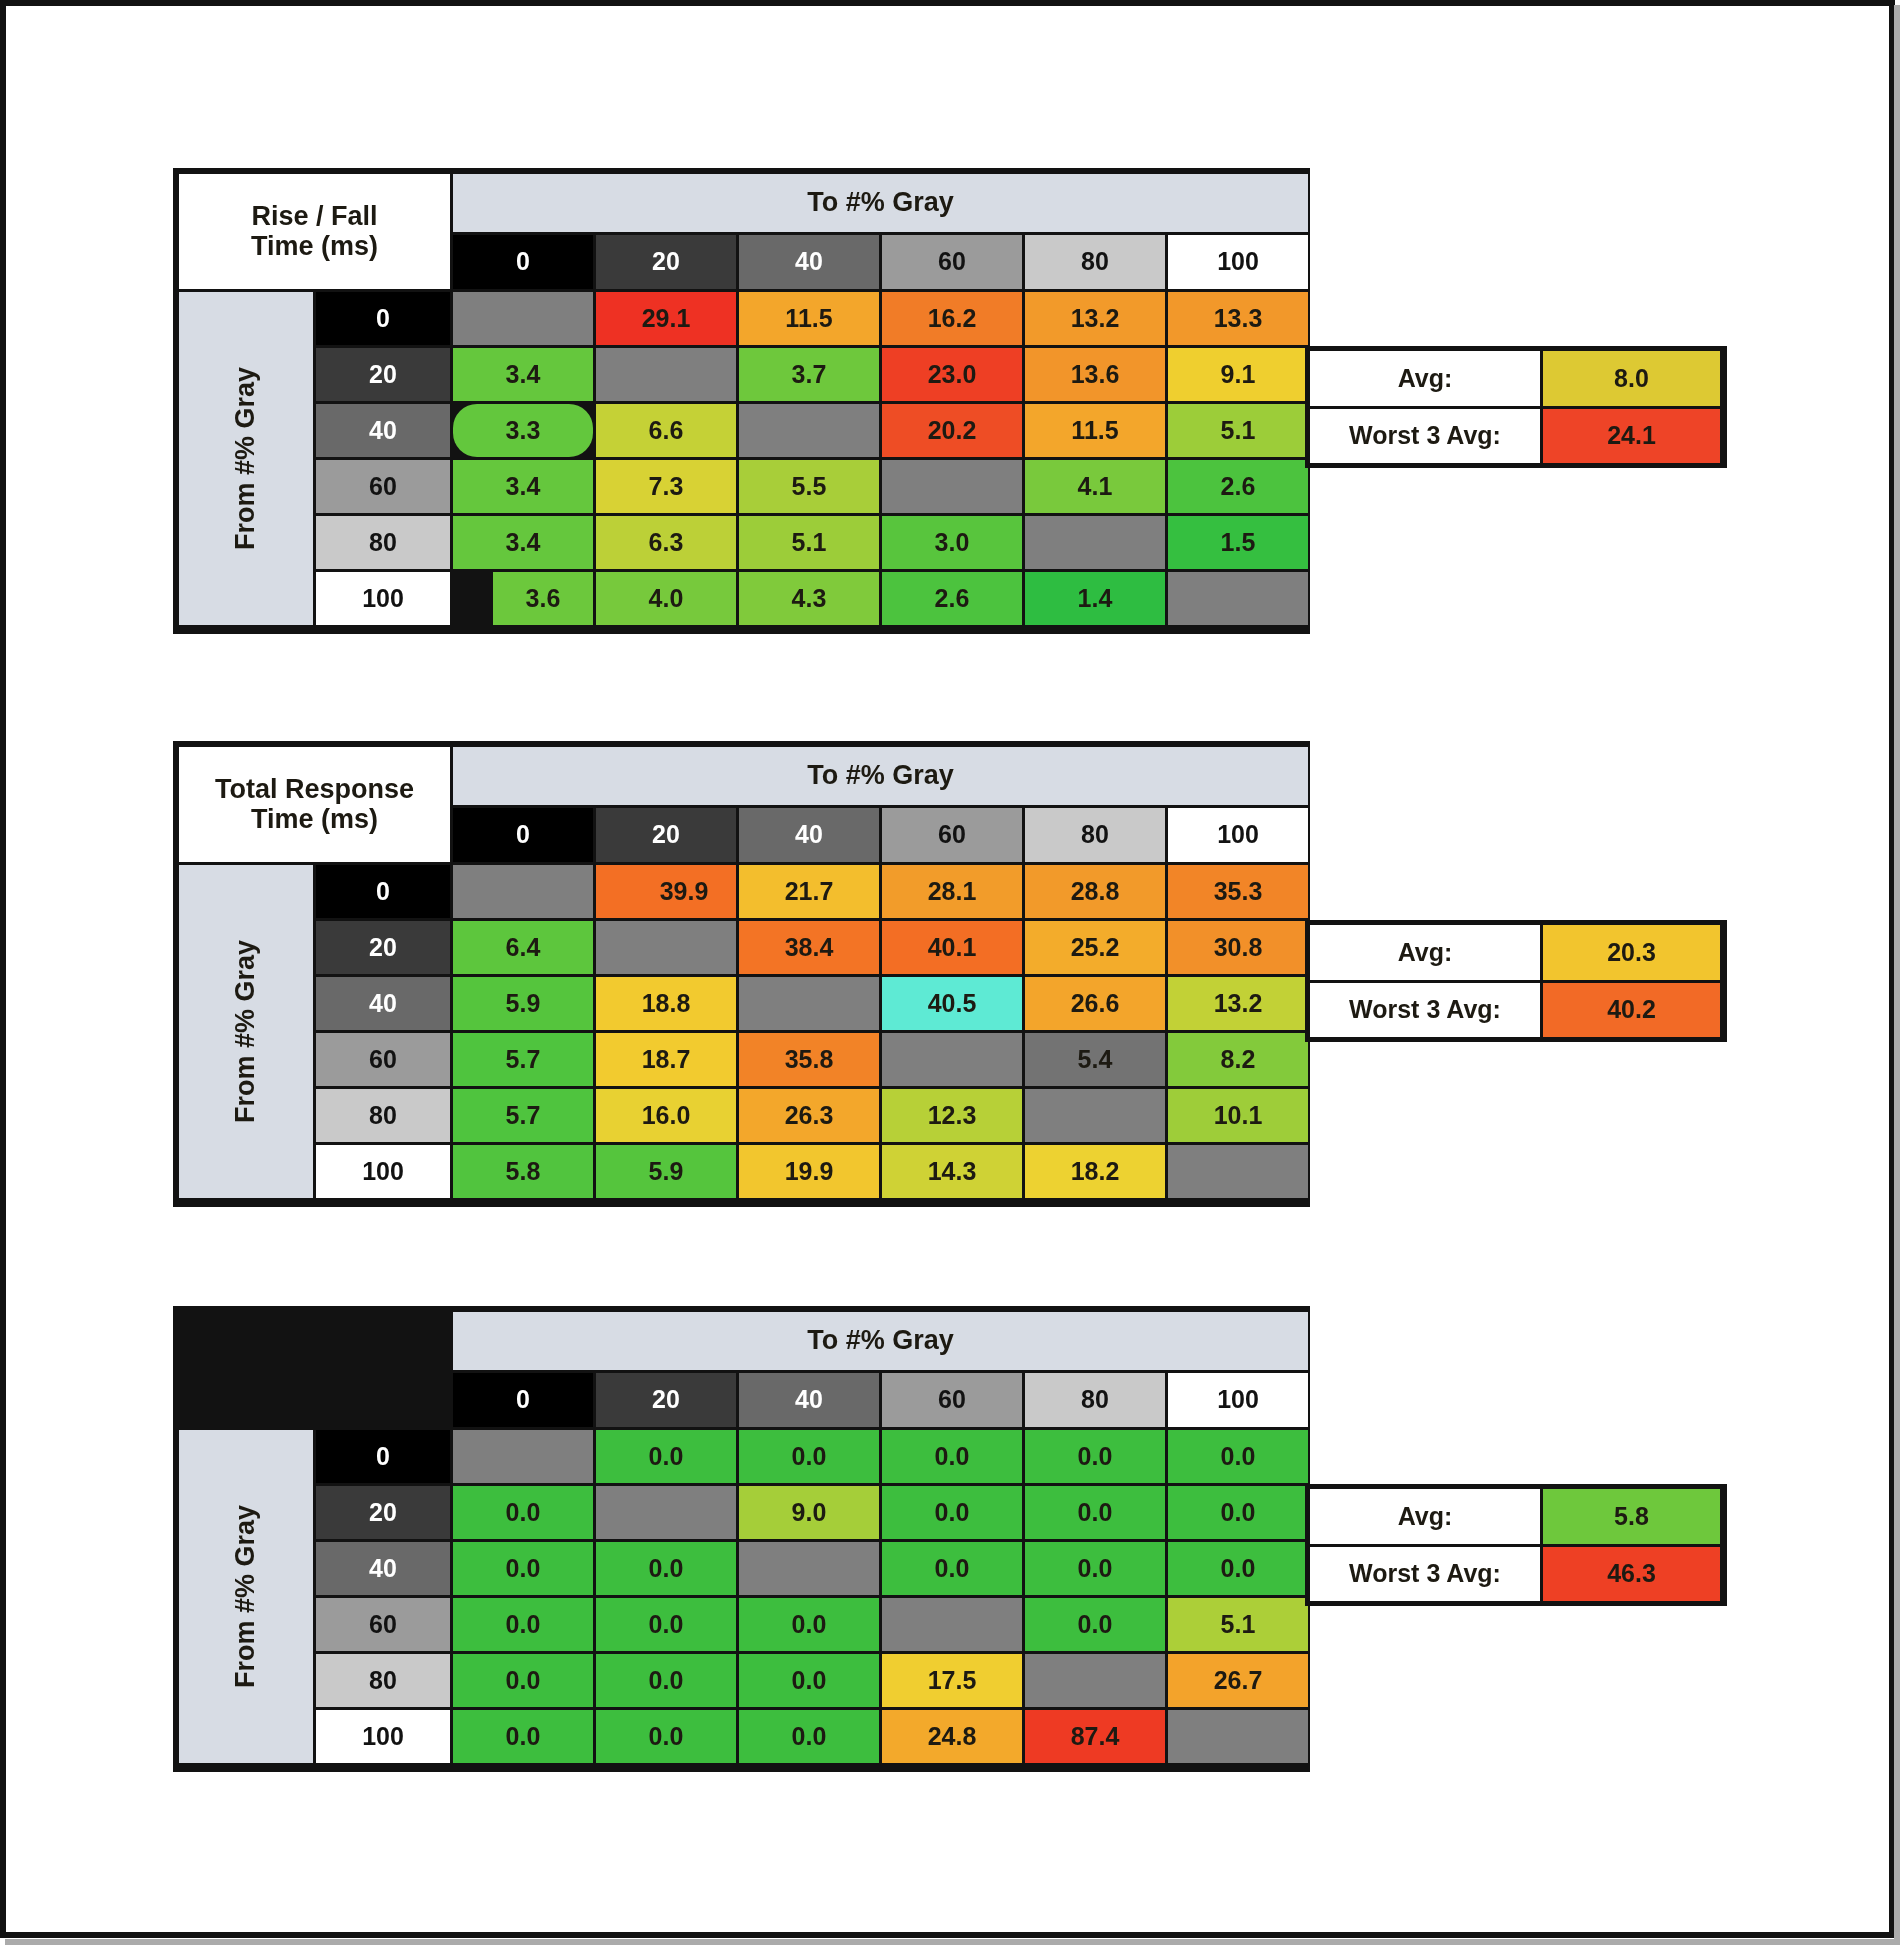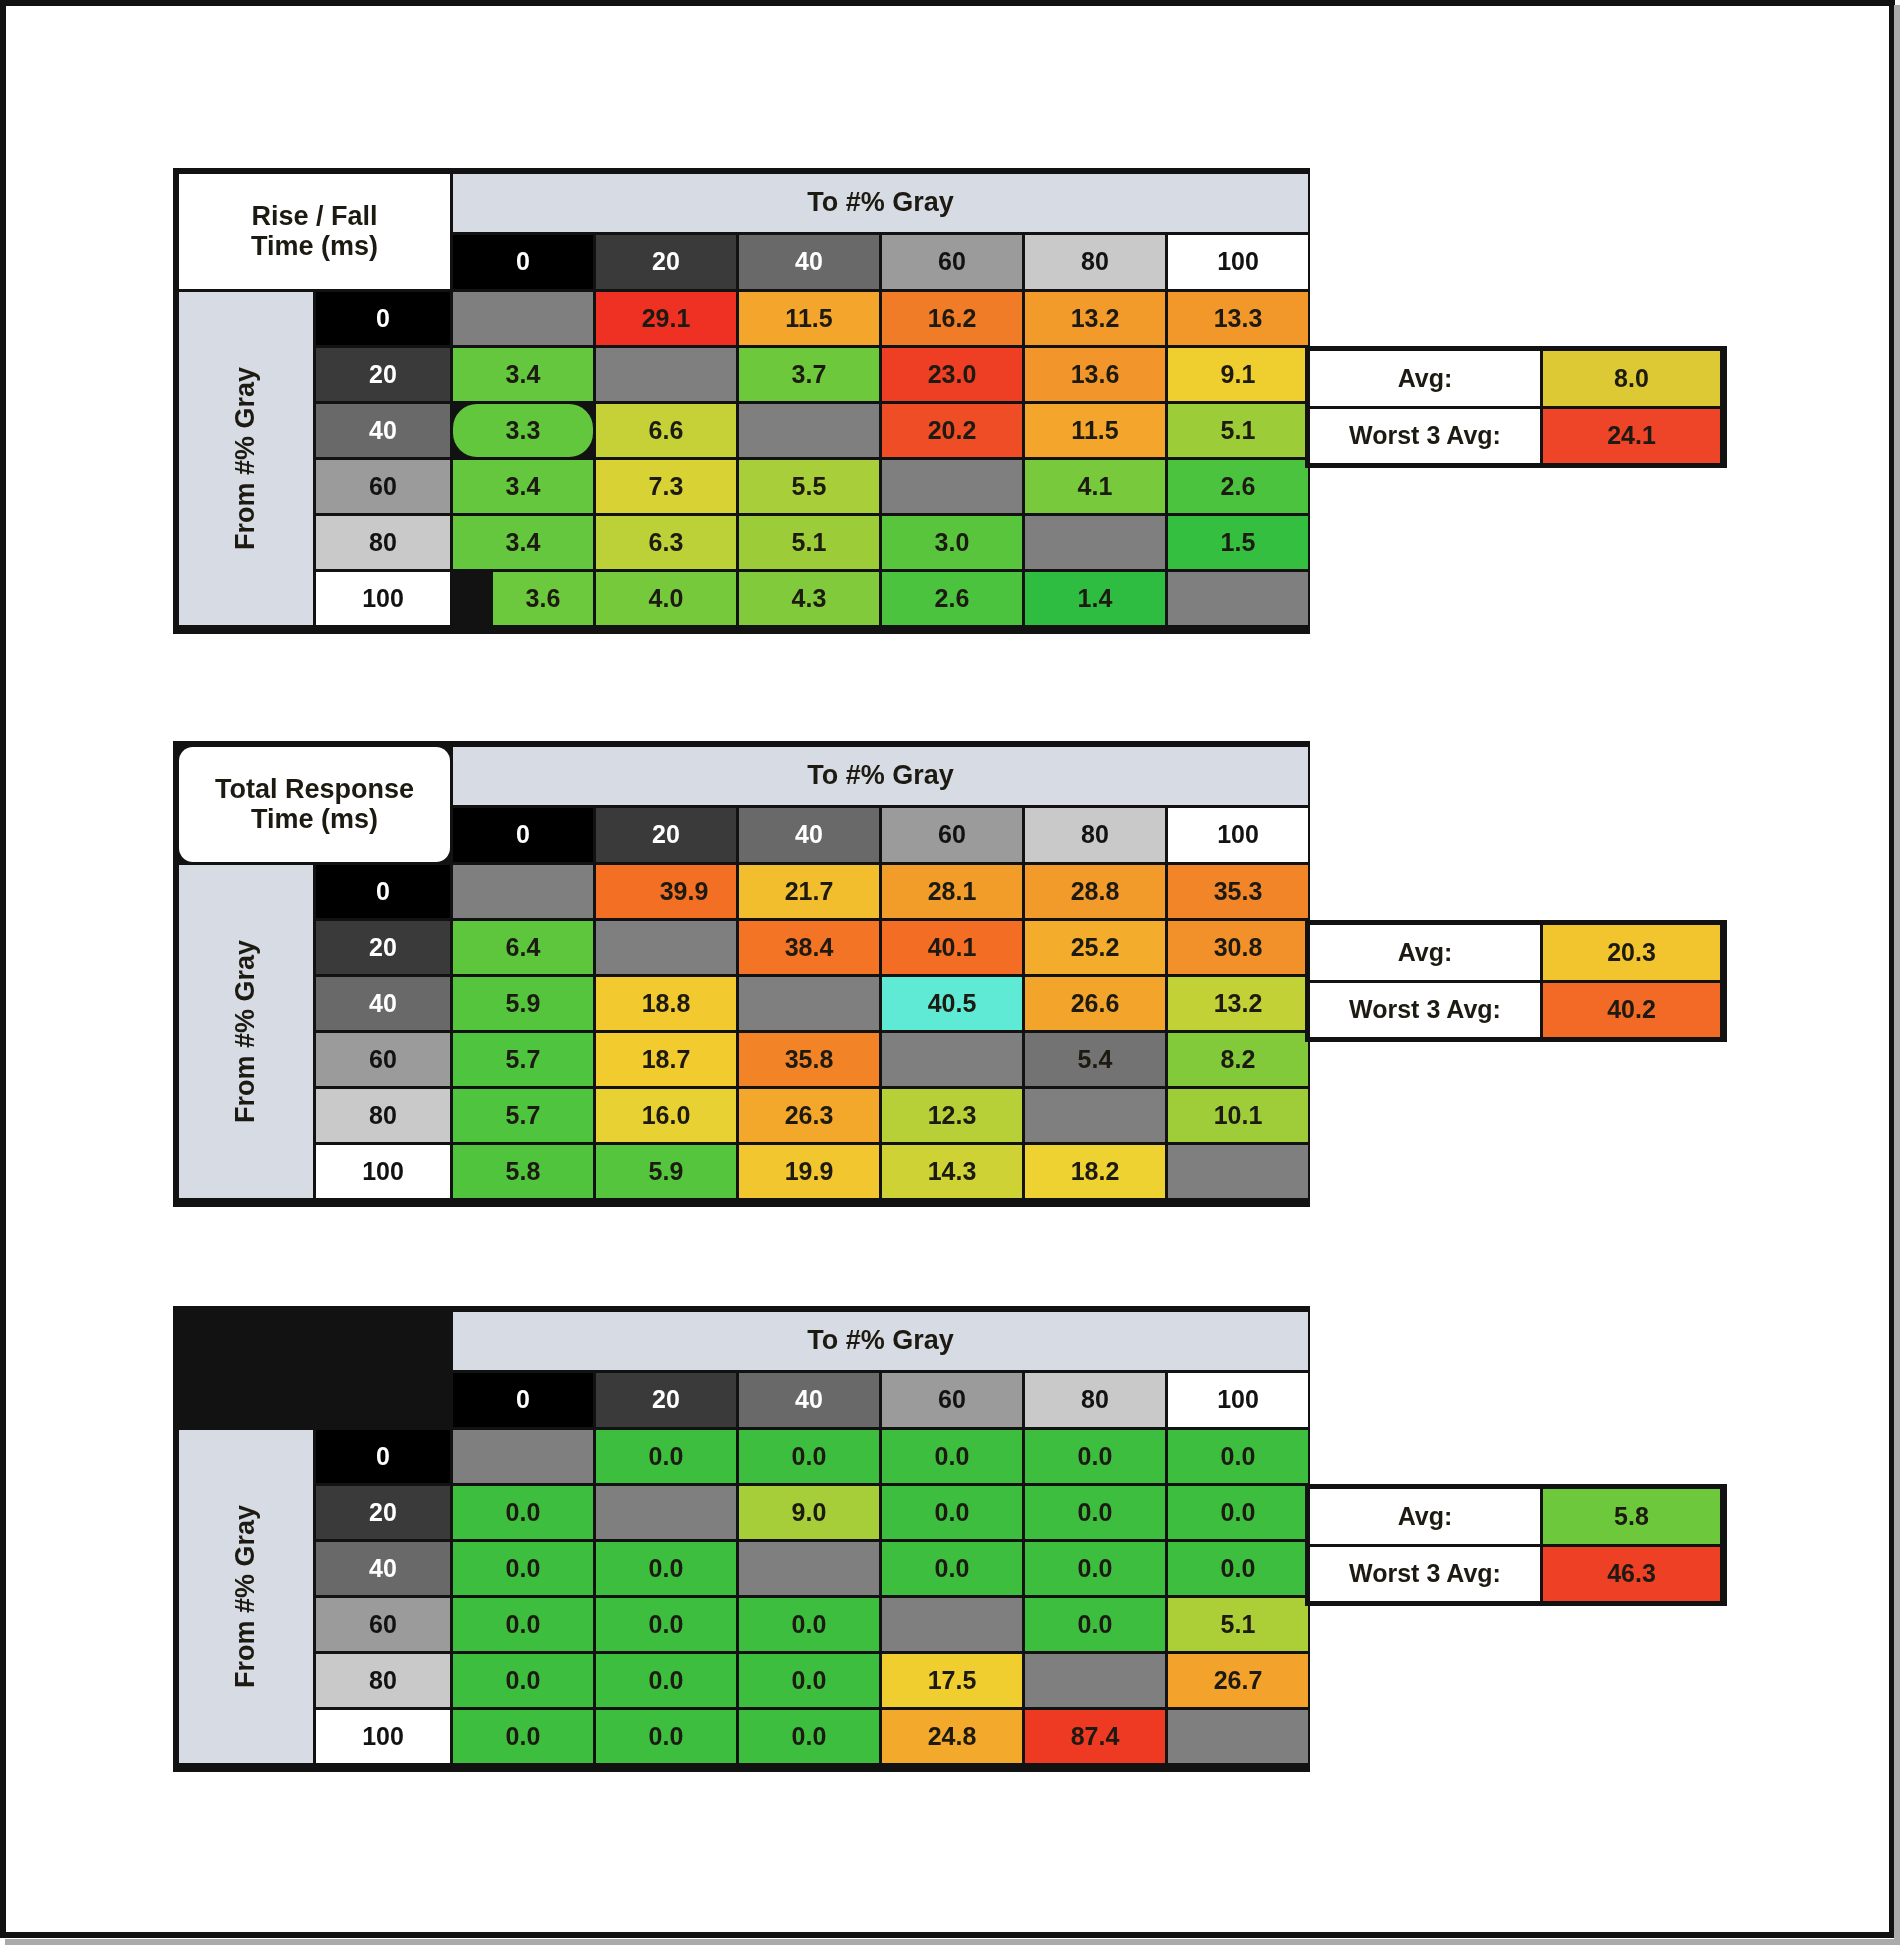--- a/index.html
+++ b/index.html
@@ -83,21 +83,21 @@
     <div class="c " style="grid-area: 7 / 8; background: rgb(53, 191, 64);">1.5</div>
     <div class="c " style="grid-area: 8 / 2; background: rgb(255, 255, 255); color: rgb(18, 18, 18);">100</div>
     <div class="c " style="grid-area: 8 / 3; background: rgb(108, 200, 60); margin-left: 40px;">3.6</div>
     <div class="c " style="grid-area: 8 / 4; background: rgb(119, 201, 60);">4.0</div>
     <div class="c " style="grid-area: 8 / 5; background: rgb(128, 202, 59);">4.3</div>
     <div class="c " style="grid-area: 8 / 6; background: rgb(76, 195, 62);">2.6</div>
     <div class="c " style="grid-area: 8 / 7; background: rgb(46, 189, 65);">1.4</div>
     <div class="c " style="grid-area: 8 / 8; background: rgb(127, 127, 127);"></div>
   </div>
 <div class="tbl" style="top:741px">
-    <div class="c title" style="grid-area: 1 / 1 / 3 / 3; border-radius: 14px;">
+    <div class="c title" style="grid-area: 1 / 1 / 3 / 3;">
       <div>Total Response</div>
       <div>Time (ms)</div>
     </div>
     <div class="c band" style="grid-area: 1 / 3 / auto / 9; background: rgb(215, 220, 228);">To #% Gray</div>
     <div class="c " style="grid-area: 2 / 3; background: rgb(0, 0, 0); color: rgb(255, 255, 255);">0</div>
     <div class="c " style="grid-area: 2 / 4; background: rgb(58, 58, 58); color: rgb(255, 255, 255);">20</div>
     <div class="c " style="grid-area: 2 / 5; background: rgb(105, 105, 105); color: rgb(255, 255, 255);">40</div>
     <div class="c " style="grid-area: 2 / 6; background: rgb(155, 155, 155); color: rgb(18, 18, 18);">60</div>
     <div class="c " style="grid-area: 2 / 7; background: rgb(201, 201, 201); color: rgb(18, 18, 18);">80</div>
     <div class="c " style="grid-area: 2 / 8; background: rgb(255, 255, 255); color: rgb(18, 18, 18);">100</div>

